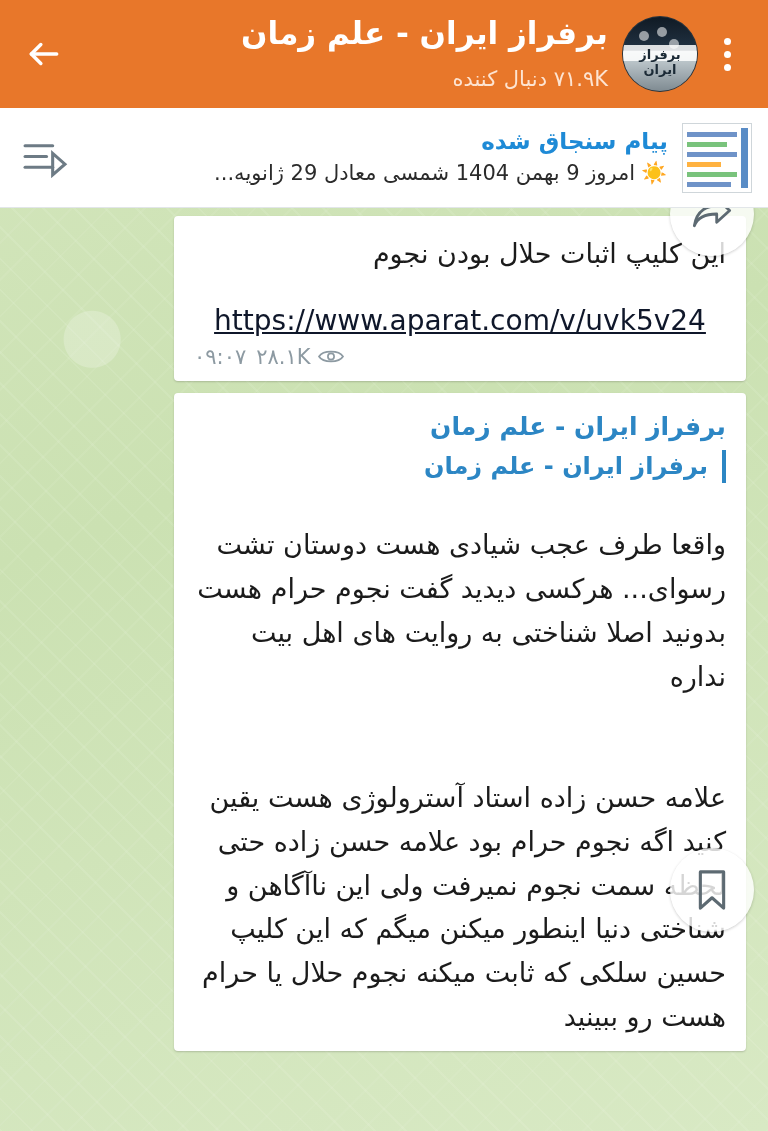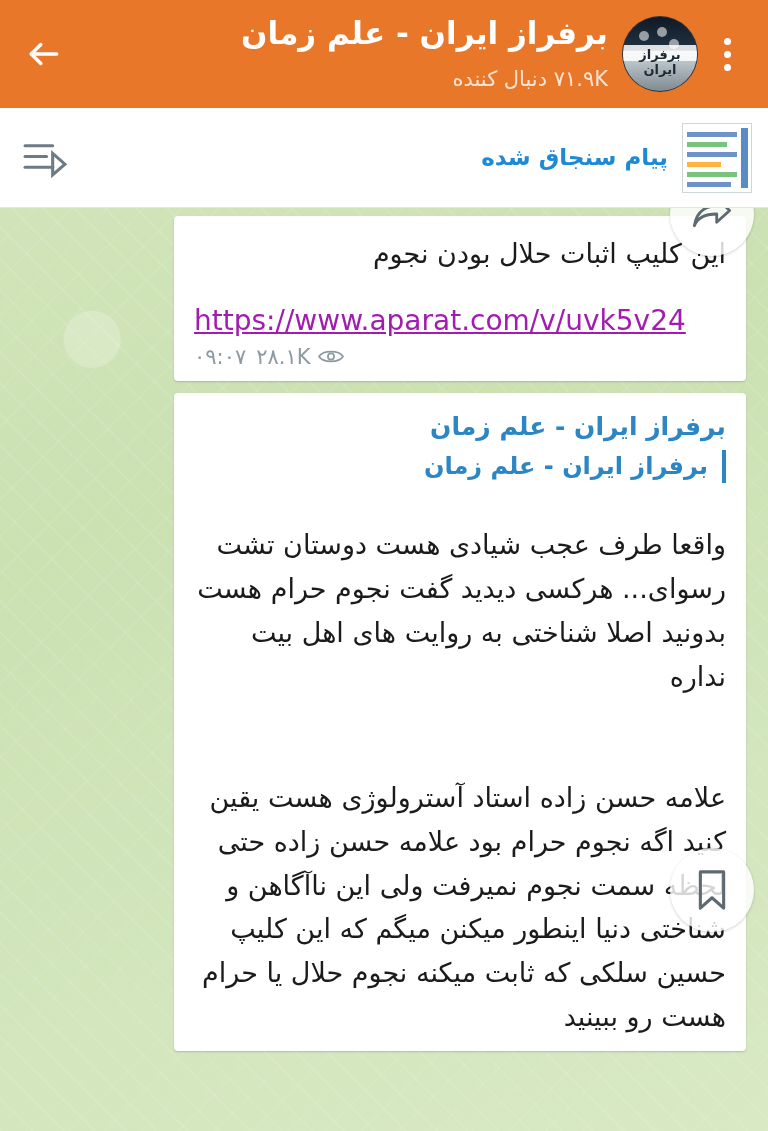--- a/index.html
+++ b/index.html
@@ -210,24 +210,24 @@
   .bubble.first { margin-top: 8px; }
   .msg-text {
     font-size: 27px;
     color: #1b1b1b;
     line-height: 1.62;
     word-wrap: break-word;
   }
   .msg-link {
     display: block;
     font-size: 28px;
-    color: #a21caf;
+    color: #0f172a;
     text-decoration: underline;
     direction: ltr;
-    text-align: left;
+    text-align: center;
     margin-top: 28px;
     word-break: break-all;
   }
   .meta {
     display: flex;
     align-items: center;
     justify-content: flex-start;
     gap: 10px;
     margin-top: 8px;
     direction: ltr;
@@ -327,20 +327,21 @@
       <svg viewBox="0 0 30 26" fill="none" stroke="#6d7b85" stroke-width="2" stroke-linecap="round">
         <line x1="2" y1="5" x2="20" y2="5"></line>
         <line x1="2" y1="12" x2="16" y2="12"></line>
         <line x1="2" y1="19" x2="20" y2="19"></line>
         <path d="M20 10 L28 17 L20 24 Z" fill="none"></path>
       </svg>
     </div>
 
     <div class="pin-text">
       <div class="pin-title">پیام سنجاق شده</div>
+      <div class="pin-snippet">☀️ امروز 9 بهمن 1404 شمسی معادل 29 ژانویه...</div>
     </div>
 
     <div class="pin-thumb">
       <div class="r" style="top:8px"></div>
       <div class="r g" style="top:18px;right:24px"></div>
       <div class="r" style="top:28px"></div>
       <div class="r o" style="top:38px;right:30px"></div>
       <div class="r g" style="top:48px"></div>
       <div class="r" style="top:58px;right:20px"></div>
       <div class="bar-right"></div>

